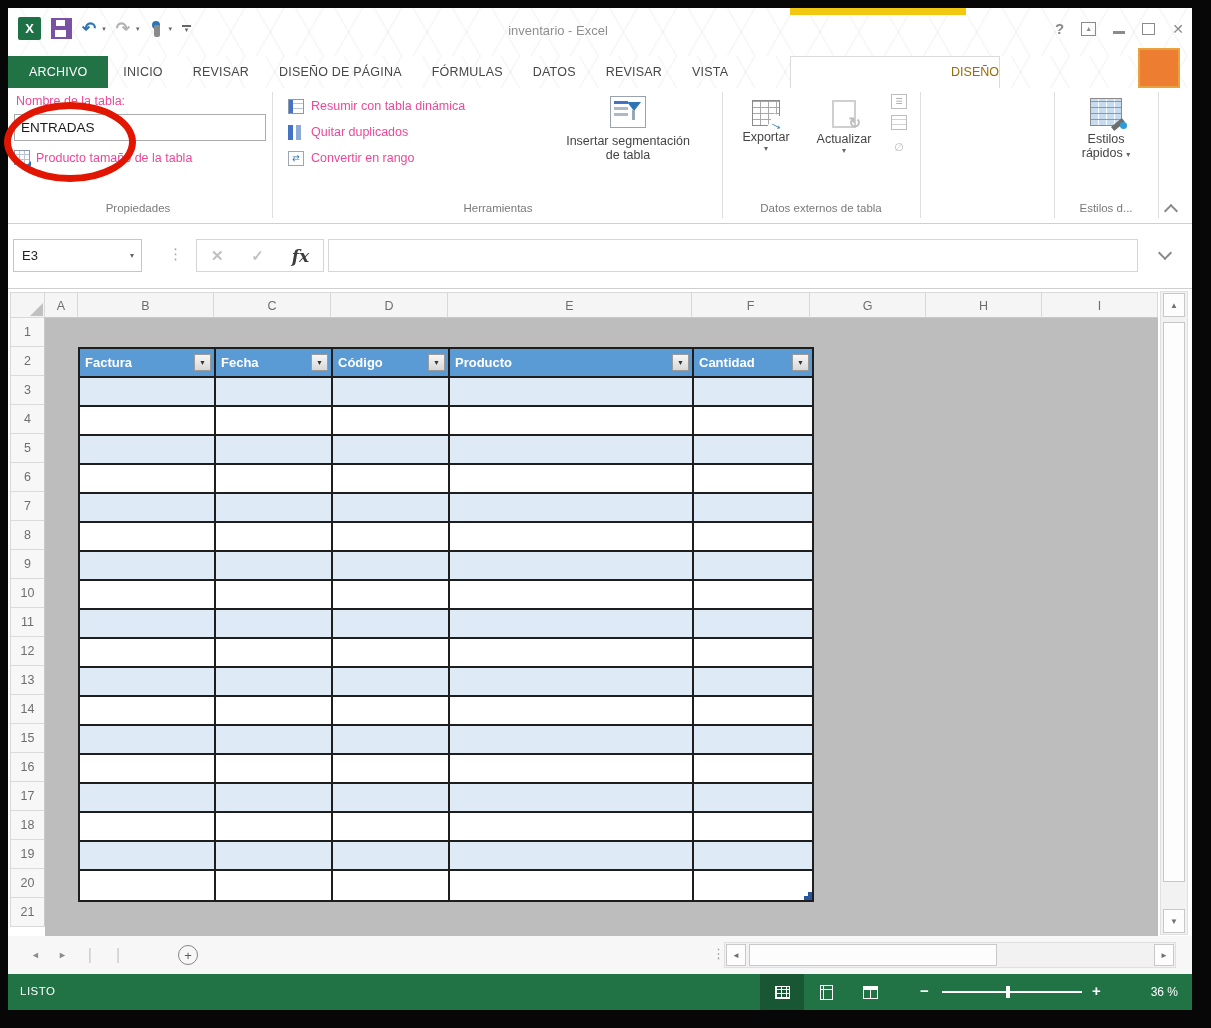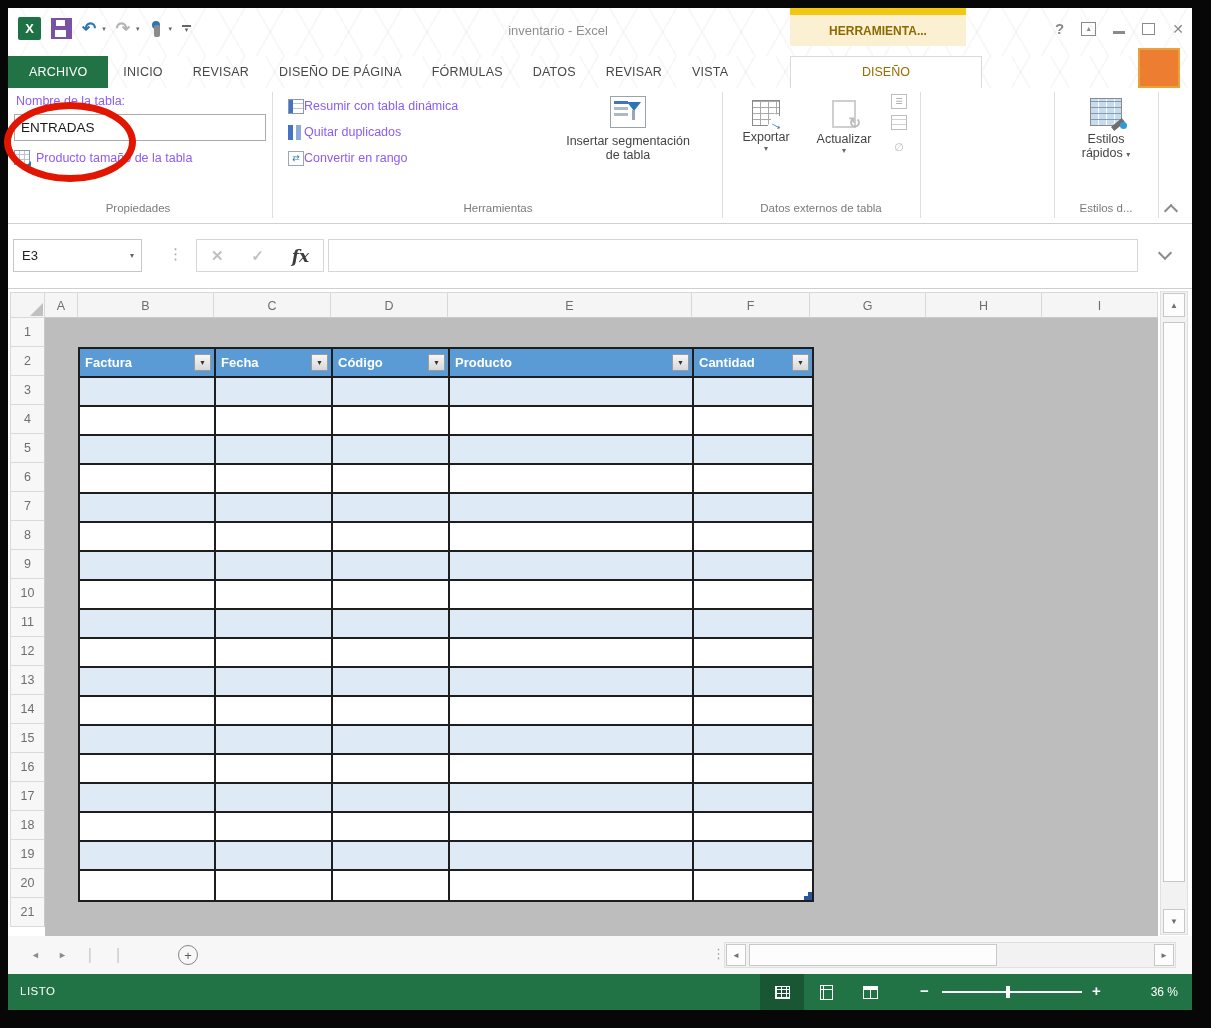--- a/index.html
+++ b/index.html
@@ -34,30 +34,30 @@
   .ribdisp{width:13px;height:12px;border:1px solid #8A8A8A;display:flex;align-items:center;justify-content:center;font-size:7px;color:#8A8A8A;}
   .minico{width:12px;height:3px;background:#8A8A8A;margin-top:8px;}
   .maxico{width:11px;height:10px;border:1px solid #8A8A8A;}
   .closeico{font-size:14px;}
 
   
   .tabrow{position:absolute;left:0;top:48px;width:1184px;height:32px;background:#fff;}
   #ribbon-tabs{display:flex;height:32px;position:relative;z-index:2;}
   .rtab{padding:0 15px;line-height:32px;font-size:12.5px;color:#474747;letter-spacing:.2px;}
   .rtab.file{background:#217346;color:#fff;padding:0 21px;}
-  .ctxtab{position:absolute;left:782px;top:0;width:192px;height:32px;background:#fff;border:1px solid #DADADA;border-bottom:none;box-sizing:border-box;color:#9A6C00;font-size:12.5px;text-align:center;line-height:30px;z-index:3;}
+  .ctxtab{position:absolute;left:782px;top:0;width:210px;height:32px;background:#fff;border:1px solid #DADADA;border-bottom:none;box-sizing:border-box;color:#9A6C00;font-size:12.5px;text-align:right;line-height:30px;z-index:3;}
   .avatar{position:absolute;left:1130px;top:40px;width:42px;height:40px;background:#ED7D31;border:2px solid #E8A33D;box-sizing:border-box;z-index:30;}
 
   
   .ribbon{position:absolute;left:0;top:80px;width:1184px;height:136px;background:#fff;border-bottom:1px solid #D0D0D0;box-sizing:border-box;}
   .vsep{position:absolute;top:4px;height:126px;width:1px;background:#DEDEDE;}
   .glabel{position:absolute;top:114px;font-size:11.5px;color:#7A7A7A;text-align:center;}
-  .riblabel{font-size:12.5px;color:#8b5cf6;}
+  .riblabel{font-size:12.5px;color:#ec4899;}
   .nameinput{position:absolute;left:6px;top:26px;width:252px;height:27px;border:1px solid #ABABAB;box-sizing:border-box;font-family:"Liberation Sans",sans-serif;font-size:13.5px;color:#1a1a1a;padding:0 6px;outline:none;}
-  .hrow{position:absolute;left:280px;display:flex;align-items:center;height:20px;}
+  .hrow{position:absolute;left:280px;display:flex;align-items:center;gap:7px;height:20px;}
   .mi{width:16px;height:15px;display:inline-flex;align-items:center;justify-content:center;box-sizing:border-box;}
   .ico-pivot{border:1px solid #8A99B0;background:linear-gradient(90deg,#4472C4 0 4px,transparent 4px),repeating-linear-gradient(0deg,transparent 0 4px,#B9C4D4 4px 5px);}
   .ico-dedupe{background:linear-gradient(90deg,#4472C4 0 5px,transparent 5px 8px,#8EAADB 8px 13px,transparent 13px);}
   .ico-range{border:1px solid #9AA7B5;font-size:9px;color:#2E75B6;}
   .ico-resize{border:1px solid #8A99B0;background:repeating-linear-gradient(0deg,transparent 0 4px,#B9C4D4 4px 5px),repeating-linear-gradient(90deg,transparent 0 4px,#B9C4D4 4px 5px);position:relative;}
   .ico-resize i{position:absolute;right:-2px;bottom:-2px;width:0;height:0;border-left:5px solid transparent;border-bottom:5px solid #2E75B6;}
   .bigbtn{position:absolute;top:4px;height:104px;text-align:center;color:#444;font-size:12.5px;}
   .slicer-ico{width:34px;height:30px;border:1px solid #98A3AE;margin:4px auto 6px auto;position:relative;background:linear-gradient(#4472C4 3px,transparent 3px 6px,#AEB9C4 6px 9px,transparent 9px 12px,#AEB9C4 12px 15px,transparent 15px) no-repeat 3px 4px/14px 16px;}
   .slicer-ico i{position:absolute;right:4px;top:5px;width:0;height:0;border-left:7px solid transparent;border-right:7px solid transparent;border-top:9px solid #2E75B6;}
   .slicer-ico b{position:absolute;right:10px;top:13px;width:3px;height:10px;background:#9AA7B5;}
@@ -168,21 +168,20 @@
         </div>
       <span class="tiny-caret">▾</span>
       <div class="qat-more">
           <i></i>
           <span>▾</span>
         </div>
     </div>
     <div class="wtitle">inventario - Excel</div>
     <div class="ctxgroup">
       <div class="ctxbar"></div>
-      <div class="ctxlabel">HERRAMIENTA...</div>
     </div>
     <div class="winctl">
       <span class="q">?</span>
       <span class="ribdisp">▲</span>
       <span class="minico"></span>
       <span class="maxico"></span>
       <span class="closeico">✕</span>
     </div>
   </div>
 

